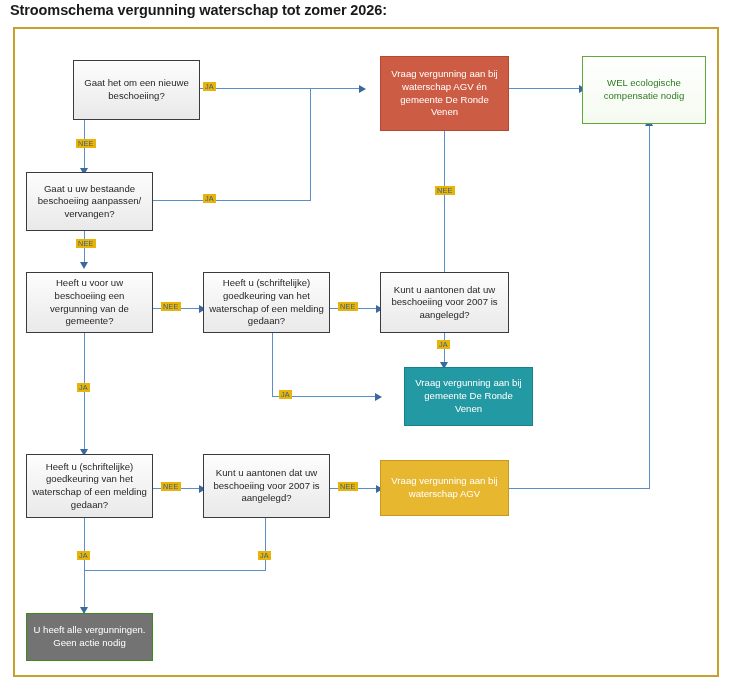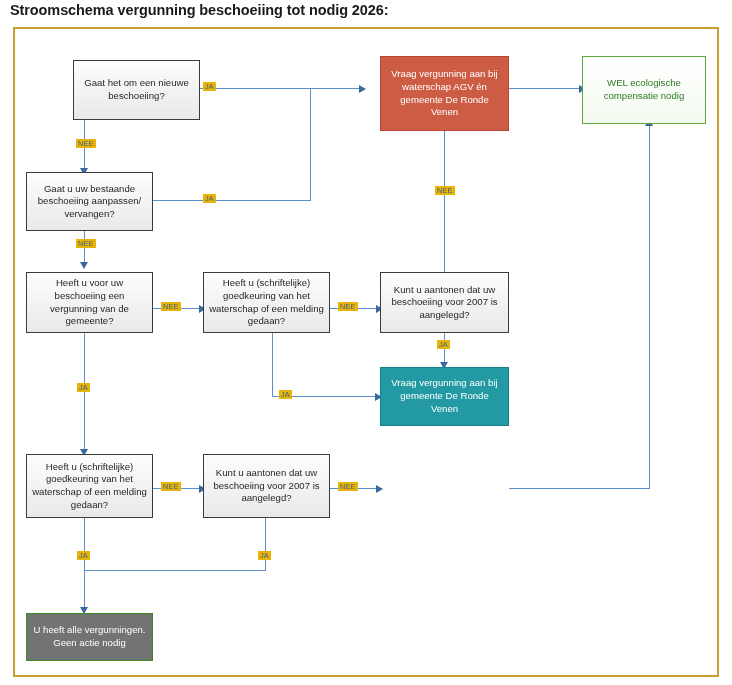--- a/index.html
+++ b/index.html
@@ -62,21 +62,21 @@
   .lbl{
     position:absolute;font-size:7.3px;color:#35628f;
     background:#eab308;padding:0 2px;white-space:nowrap;letter-spacing:0.2px;
   }
 </style>
 </head>
 <body>
 
 <div id="stage">
 
-  <div class="page-title">Stroomschema vergunning beschoeiing tot nodig 2026:</div>
+  <div class="page-title">Stroomschema vergunning waterschap tot zomer 2026:</div>
 
   <div class="outer-frame"></div>
 
   <div class="ln lnh" style="left:153px;top:88px;width:207px;"></div>
   <div class="arw right" style="left:359px;top:84.5px;"></div>
   <div class="lbl" style="left:203px;top:82px;">JA</div>
 
   <div class="ln lnv" style="left:84px;top:120px;width:1.3px;height:52px;"></div>
   <div class="arw down" style="left:80px;top:168px;"></div>
   <div class="lbl" style="left:76px;top:139px;">NEE</div>
@@ -166,22 +166,25 @@
   </div>
 
   <div class="cbox red" style="left:380px;top:56px;width:129px;height:75px;">
     <span>Vraag vergunning aan bij waterschap AGV én gemeente De Ronde Venen</span>
   </div>
 
   <div class="cbox greenline" style="left:582px;top:56px;width:124px;height:68px;">
     <span>WEL ecologische compensatie nodig</span>
   </div>
 
-  <div class="cbox teal" style="left:380px;top:367px;width:129px;height:59px;">
+  <div class="cbox teal" style="left:404px;top:367px;width:129px;height:59px;">
     <span>Vraag vergunning aan bij gemeente De Ronde Venen</span>
   </div>
 
+  <div class="cbox gold" style="left:380px;top:460px;width:129px;height:56px;">
+    <span>Vraag vergunning aan bij waterschap AGV</span>
+  </div>
 
   <div class="cbox green" style="left:26px;top:613px;width:127px;height:48px;">
     <span>U heeft alle vergunningen. Geen actie nodig</span>
   </div>
 
 </div>
 
 </body></html>

